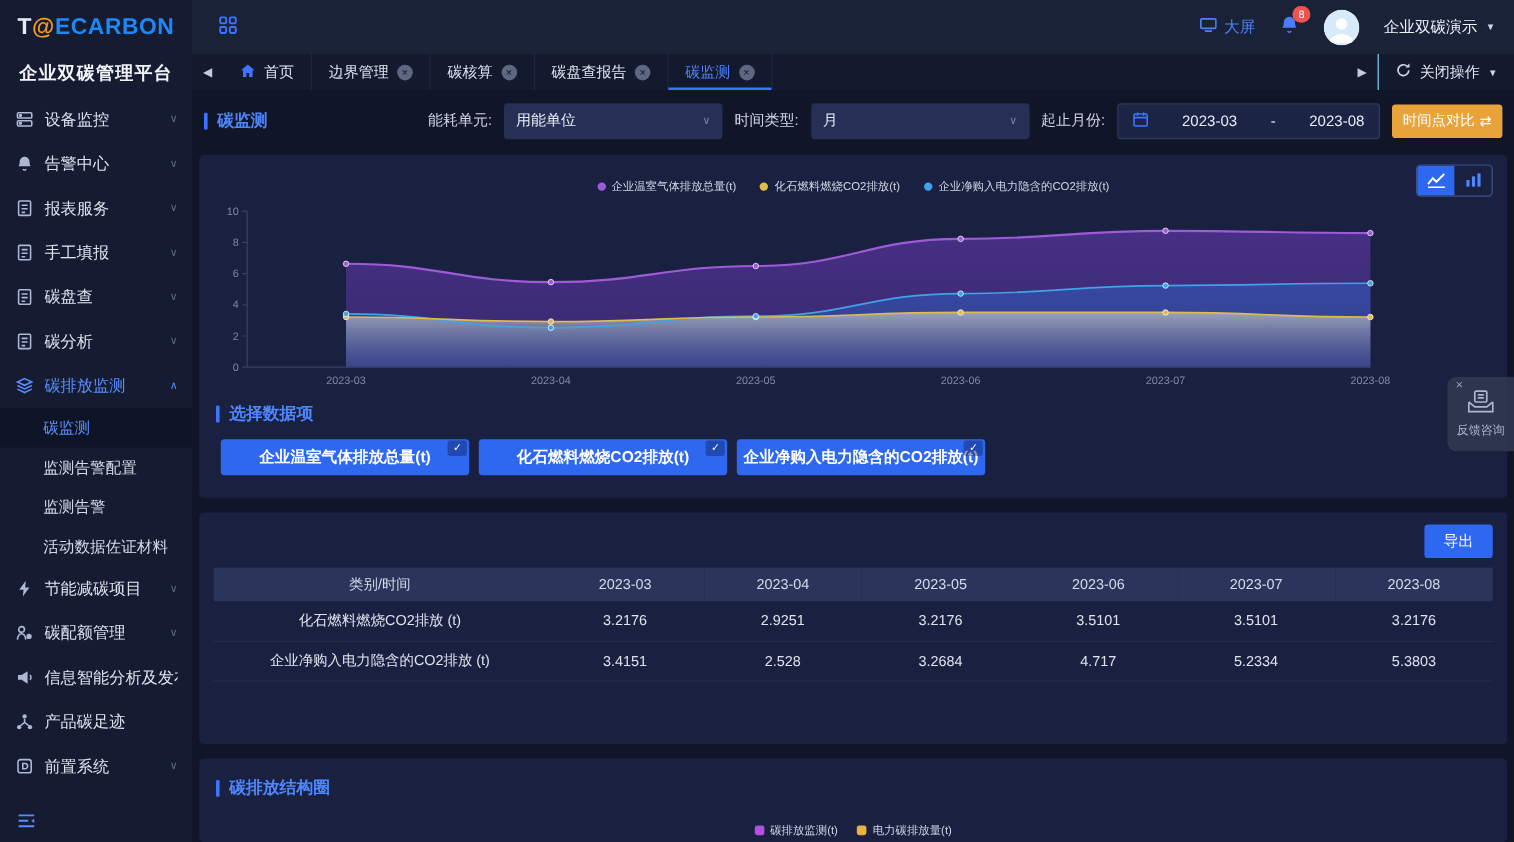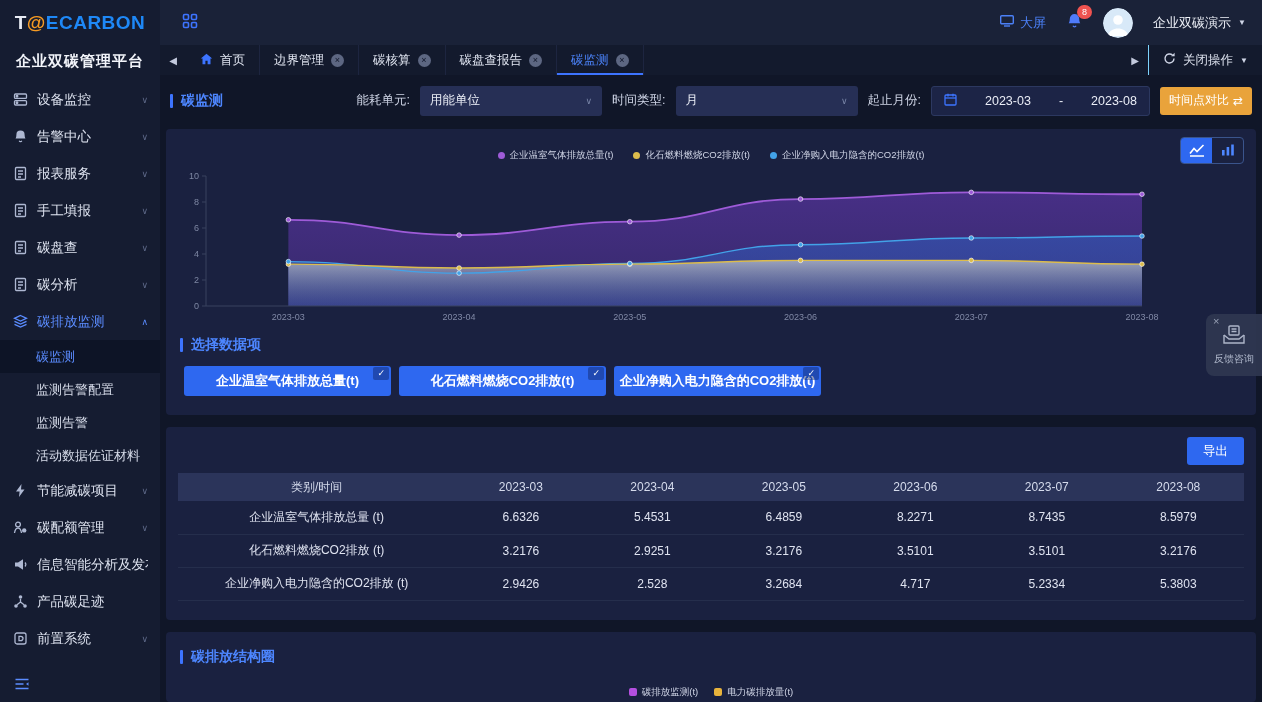--- a/index.html
+++ b/index.html
@@ -473,40 +473,31 @@
               <th>2023-03</th>
               <th>2023-04</th>
               <th>2023-05</th>
               <th>2023-06</th>
               <th>2023-07</th>
               <th>2023-08</th>
             </tr>
           </thead>
           <tbody>
             <tr>
-              <td>企业温室气体排放总量 (t)</td>
-              <td>6.6326</td>
-              <td>5.4531</td>
-              <td>6.4859</td>
-              <td>8.2271</td>
-              <td>8.7435</td>
-              <td>8.5979</td>
-            </tr>
-            <tr>
               <td>化石燃料燃烧CO2排放 (t)</td>
               <td>3.2176</td>
               <td>2.9251</td>
               <td>3.2176</td>
               <td>3.5101</td>
               <td>3.5101</td>
               <td>3.2176</td>
             </tr>
             <tr>
               <td>企业净购入电力隐含的CO2排放 (t)</td>
-              <td>2.9426</td>
+              <td>3.4151</td>
               <td>2.528</td>
               <td>3.2684</td>
               <td>4.717</td>
               <td>5.2334</td>
               <td>5.3803</td>
             </tr>
           </tbody>
         </table>
       </section>
 

